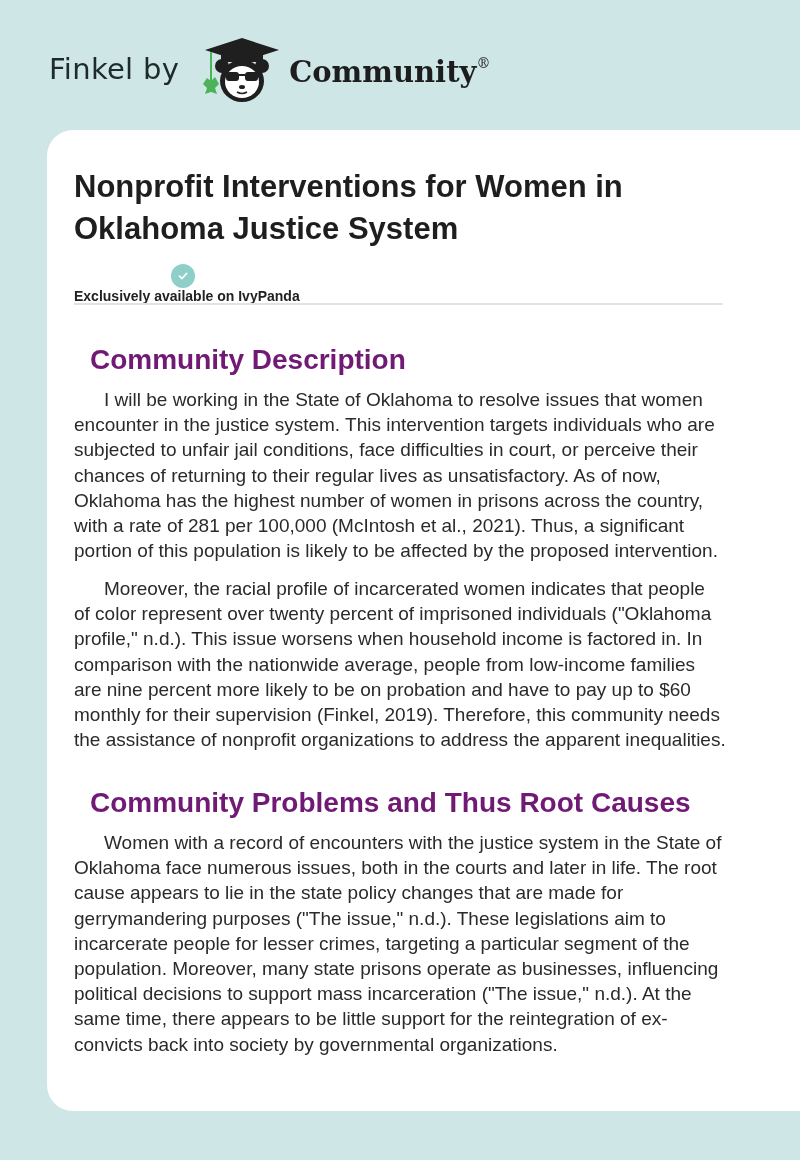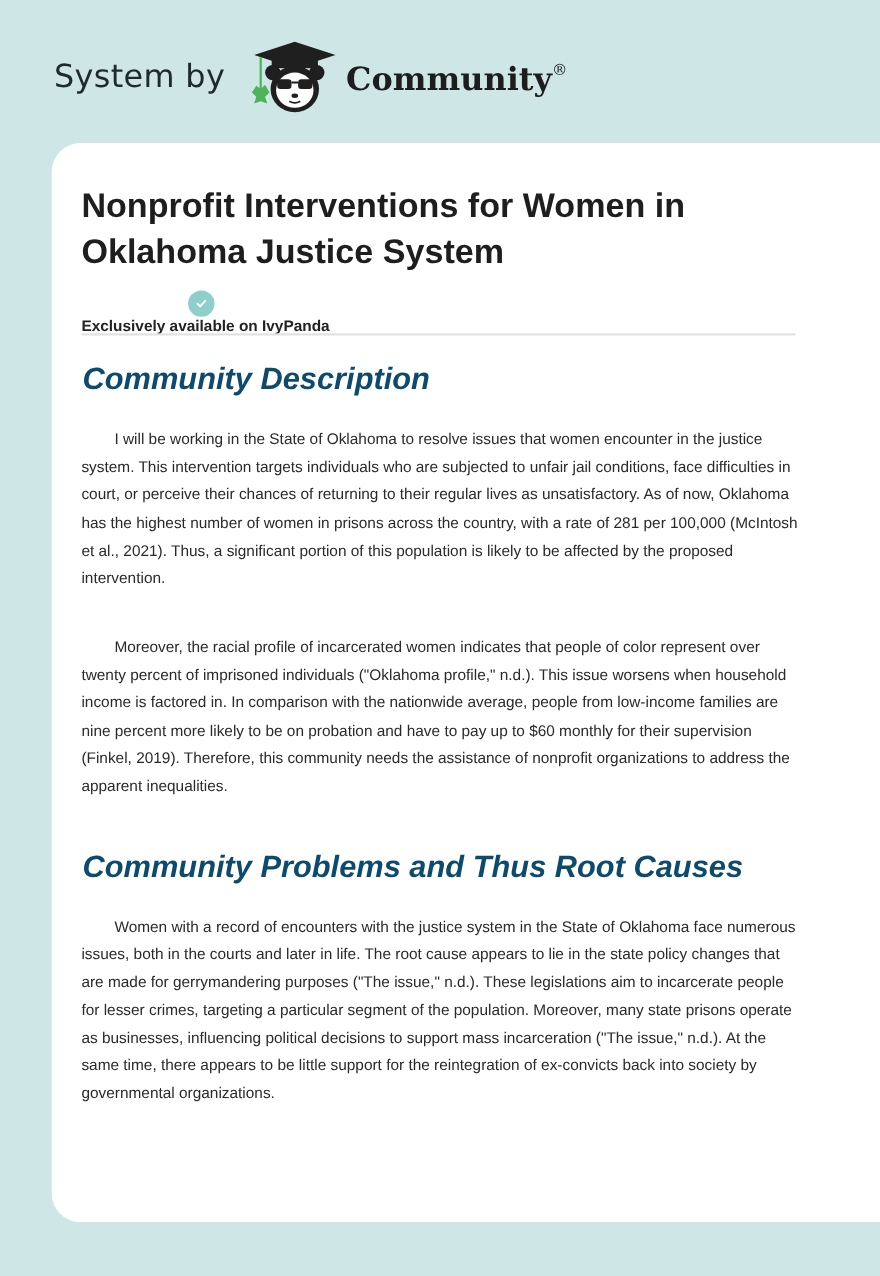--- a/index.html
+++ b/index.html
@@ -45,34 +45,34 @@
     width: 24px; height: 24px; border-radius: 50%;
     background: #8fcfc9; display: flex; align-items: center; justify-content: center;
     margin-right: 7px;
   }
   .badge-text { font-size: 14px; font-weight: bold; color: #222; }
   .divider {
     position: absolute; top: 173px; left: 0; width: 649px;
     height: 2px; background: #e2e2e2;
   }
   h2 {
-    margin: 1px; position: absolute; left: 0; width: 649px;
-    font-size: 28px; font-weight: bold; color: #0c4a6e; line-height: 34px; font-style: italic;
+    margin: 16px; position: absolute; left: 0; width: 649px;
+    font-size: 28px; font-weight: bold; color: #701a75; line-height: 34px;
   }
   p {
     margin: 0; position: absolute; left: 0; width: 652px;
-    font-size: 14px; line-height: 25.2px; color: #2a2a2a;
+    font-size: 19px; line-height: 25.2px; color: #2a2a2a;
     text-indent: 30px;
   }
 </style>
 </head>
 <body>
 
 <div class="header">
-  <span class="essay-by">System by</span>
+  <span class="essay-by">Finkel by</span>
   <svg class="logo-mark" viewBox="0 0 86 72">
 
     <polygon points="8,16 45,4 82,16 45,28" fill="#1f1f1f"></polygon>
     <rect x="24" y="18" width="42" height="10" fill="#1f1f1f"></rect>
 
     <line x1="14" y1="18" x2="14" y2="48" stroke="#4cb35a" stroke-width="2"></line>
 
     <path d="M6,50 L10,44 L14,47 L18,43 L22,50 L18,54 L20,60 L14,58 L8,60 L10,54 Z" fill="#4cb35a"></path>
 
     <circle cx="25" cy="32" r="7" fill="#1f1f1f"></circle>

